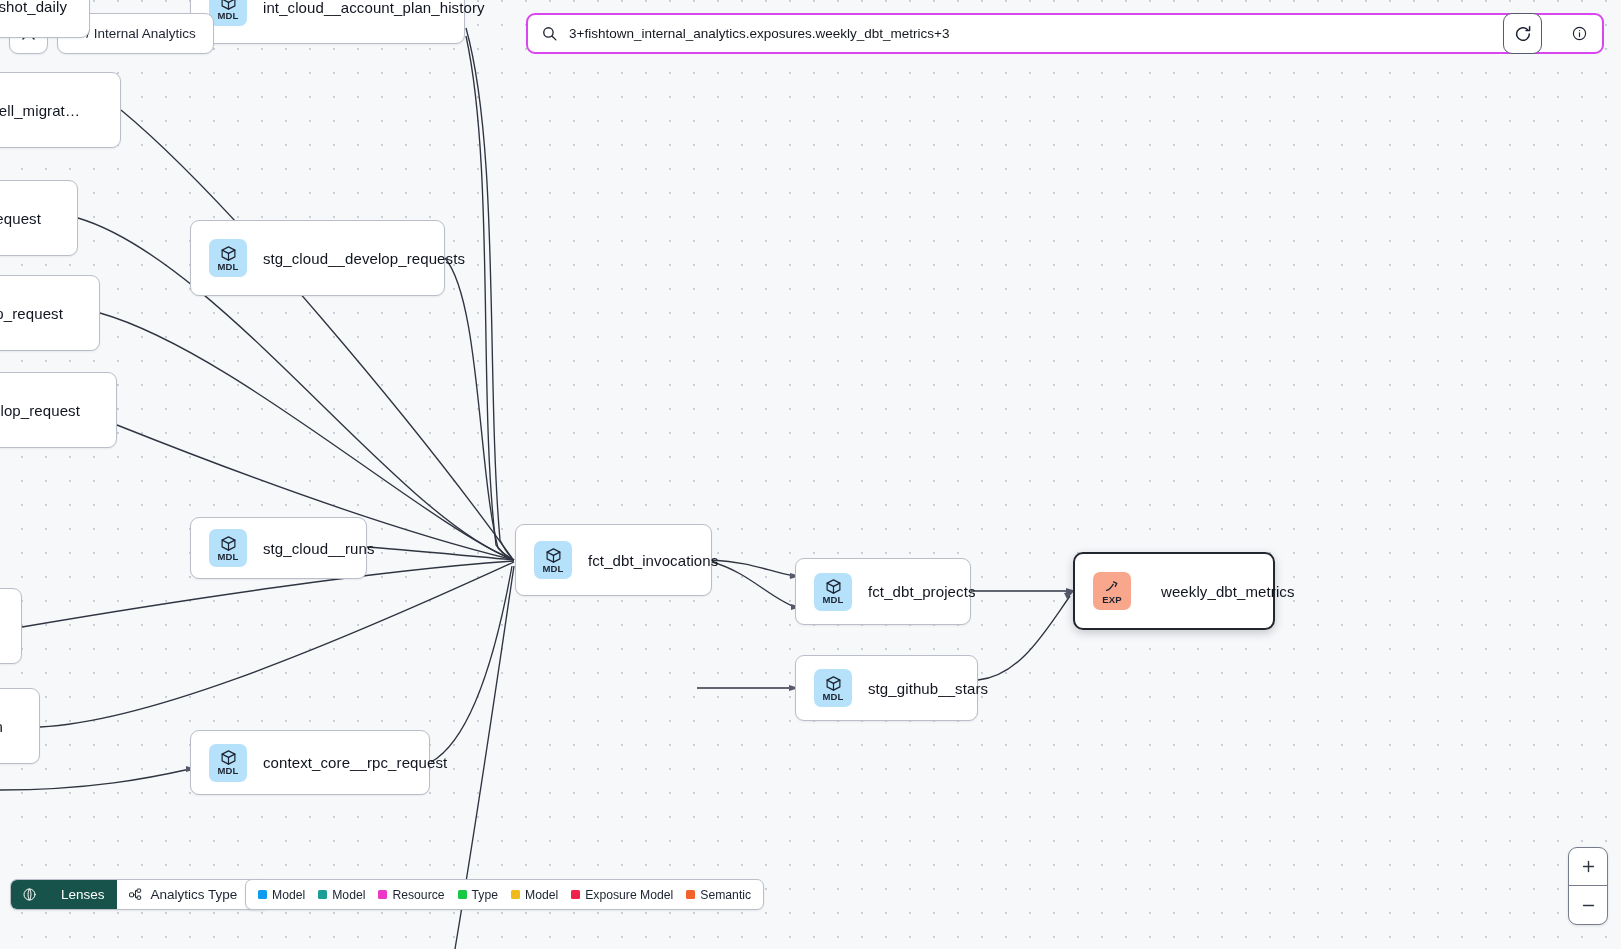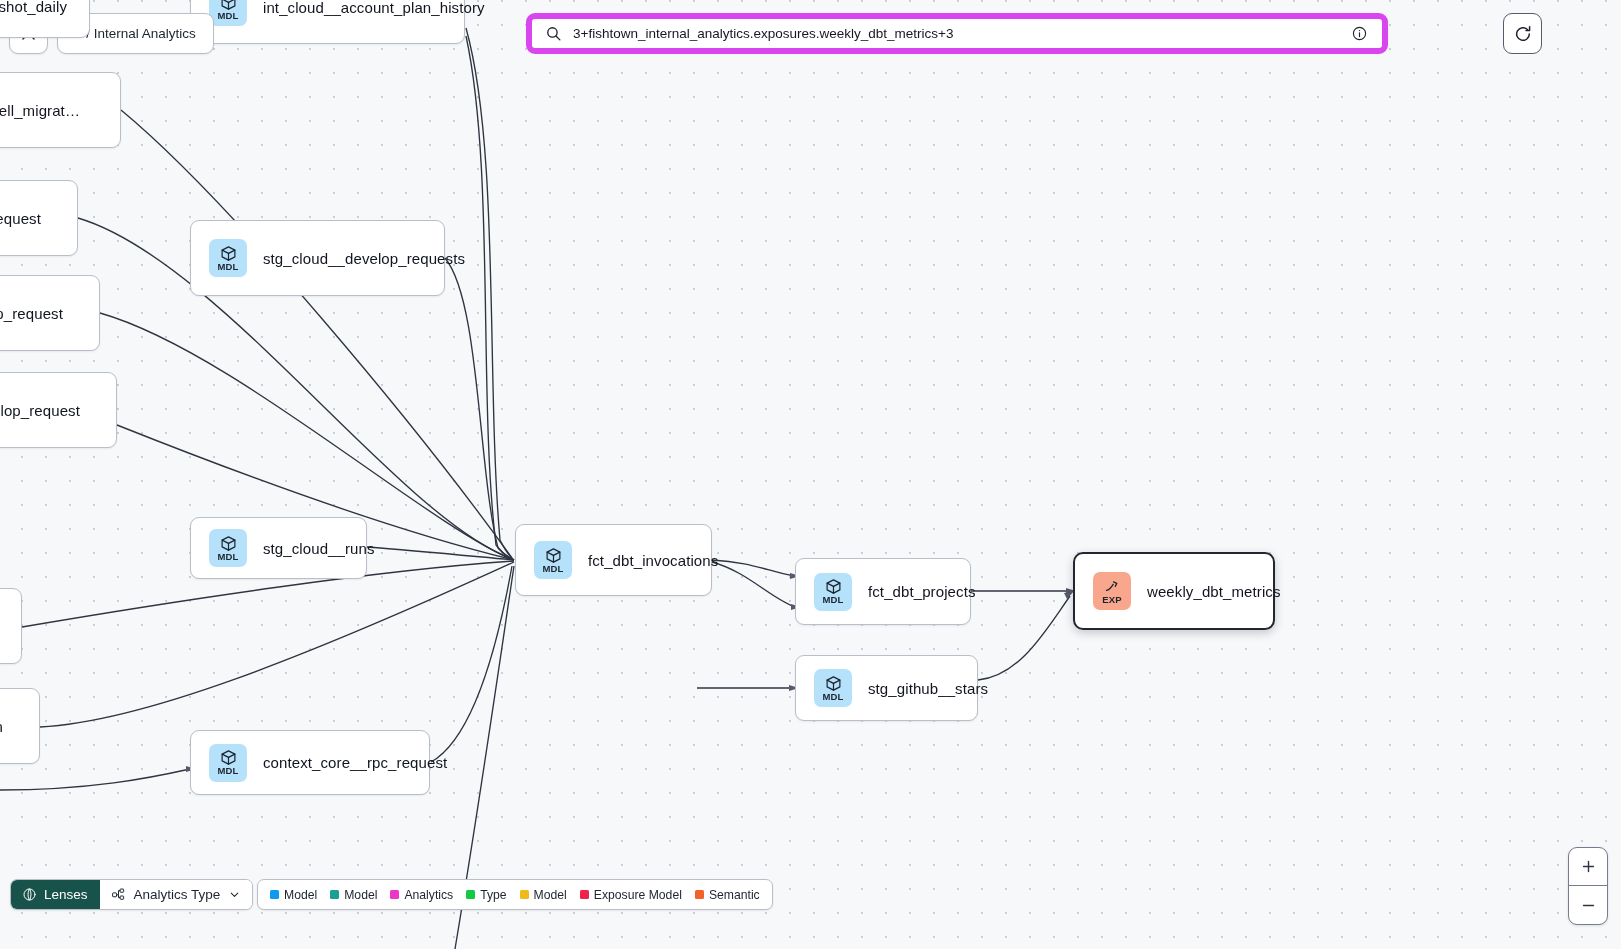--- a/index.html
+++ b/index.html
@@ -46,20 +46,21 @@
     border-radius: 9px;
     display: flex;
     align-items: center;
     padding: 0 22px 0 18px;
     box-shadow: 0 1px 2px rgba(20,24,40,.07);
   }
   .node.selected {
     border: 2px solid #22262f;
     box-shadow: 0 3px 10px rgba(20,24,40,.22);
     border-radius: 10px;
+    gap: 14px;
   }
   .node .badge {
     width: 38px; height: 38px;
     border-radius: 7px;
     flex: 0 0 38px;
     display: flex;
     flex-direction: column;
     align-items: center;
     justify-content: center;
     gap: 0px;
@@ -114,23 +115,23 @@
     padding: 0 17px;
     font-size: 13.5px;
     color: #1d2330;
     box-shadow: 0 1px 2px rgba(20,24,40,.07);
     white-space: nowrap;
   }
 
   .searchbar {
     position: absolute;
     left: 526px; top: 13px;
-    width: 862px; height: 41px;
-    background: #fff;
-    border: 6px solid #d946ef;
+    width: 1078px; height: 41px;
+    background: #fff;
+    border: 2px solid #d946ef;
     border-radius: 9px;
     display: flex;
     align-items: center;
     padding: 0 14px 0 13px;
   }
   .searchbar .search-icon { flex: 0 0 17px; margin-right: 11px; }
   .searchbar .query {
     flex: 1 1 auto;
     font-size: 13.5px;
     color: #14181f;
@@ -157,37 +158,37 @@
     display: flex;
     border-radius: 7px;
     overflow: hidden;
     border: 1px solid #b9bec9;
     background: #fff;
     box-shadow: 0 1px 2px rgba(20,24,40,.08);
   }
   .lenses-btn {
     background: #17534a;
     color: #fff;
-    display: flex; align-items: center; gap: 7px;
+    display: flex; align-items: center; gap: 24px;
     padding: 0 12px 0 11px;
     font-size: 13.5px;
     height: 100%;
   }
   .restype-btn {
     background: #fff;
     color: #1d2330;
     display: flex; align-items: center; gap: 8px;
     padding: 0 11px;
     font-size: 13.5px;
     height: 100%;
   }
 
   .legend {
     position: absolute;
-    left: 257px; bottom: 39px;
+    left: 245px; bottom: 39px;
     height: 31px;
     background: #fff;
     border: 1px solid #b9bec9;
     border-radius: 7px;
     display: flex;
     align-items: center;
     gap: 13px;
     padding: 8px 12px;
     box-shadow: 0 1px 2px rgba(20,24,40,.08);
   }
@@ -445,21 +446,21 @@
     <div class="item">
       <span class="sw" style="background:#0d9bef"></span>
       <span class="txt">Model</span>
     </div>
     <div class="item">
       <span class="sw" style="background:#1b9e96"></span>
       <span class="txt">Model</span>
     </div>
     <div class="item">
       <span class="sw" style="background:#ec36c6"></span>
-      <span class="txt">Analytics</span>
+      <span class="txt">Resource</span>
     </div>
     <div class="item">
       <span class="sw" style="background:#16c944"></span>
       <span class="txt">Type</span>
     </div>
     <div class="item">
       <span class="sw" style="background:#f0b91c"></span>
       <span class="txt">Model</span>
     </div>
     <div class="item">

